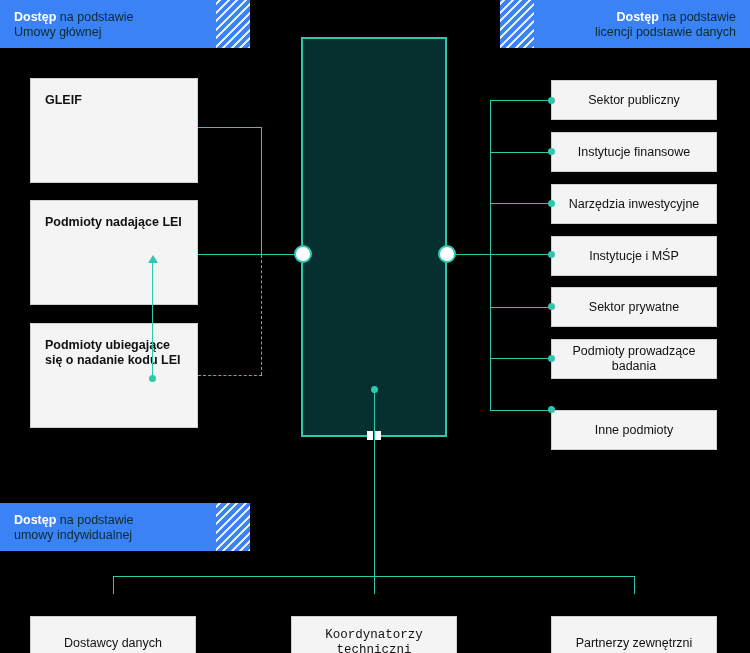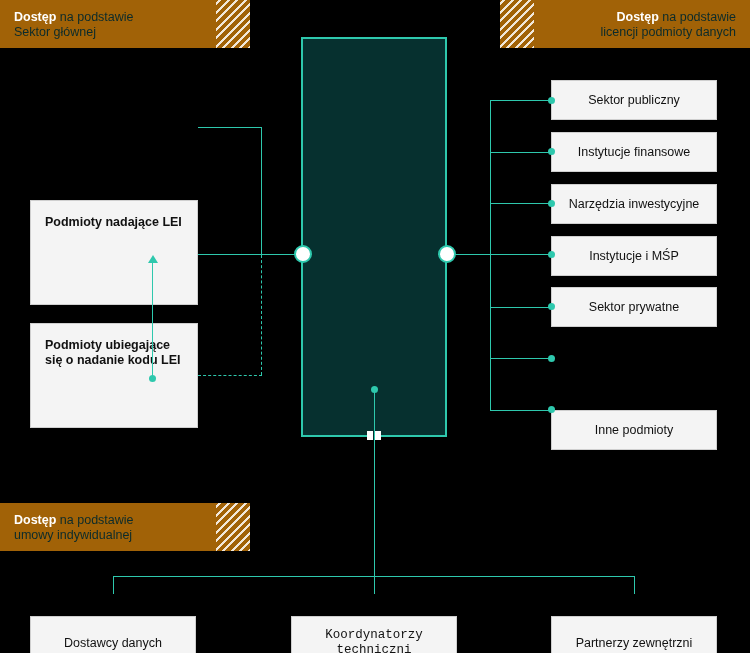--- a/index.html
+++ b/index.html
@@ -12,21 +12,21 @@
     width: 750px;
     height: 653px;
     background: #000000;
     font-family: "Liberation Sans", sans-serif;
     overflow: hidden;
   }
 
   
   .banner {
     position: absolute;
-    background: #a16207;
+    background: #3b82f6;
     color: #0b2b2b;
     font-size: 12.5px;
     line-height: 15px;
     padding: 10px 14px;
     box-sizing: border-box;
     overflow: hidden;
   }
   .banner .txt { position: relative; z-index: 2; }
   .banner b { font-weight: bold; color: #ffffff; }
   .banner .hatch {
@@ -156,43 +156,46 @@
 </style>
 </head>
 <body>
 
 <div id="canvas">
 
   <div class="banner" id="banner-agreement">
     <div class="hatch"></div>
     <div class="txt">
       <b>Dostęp</b><span> na podstawie</span><br>
-      <span>Sektor głównej</span>
+      <span>Umowy głównej</span>
     </div>
   </div>
 
   <div class="banner" id="banner-open">
     <div class="hatch"></div>
     <div class="txt">
       <b>Dostęp</b><span> na podstawie</span><br>
-      <span>licencji podmioty danych</span>
+      <span>licencji podstawie danych</span>
     </div>
   </div>
 
   <div class="banner" id="banner-individual">
     <div class="hatch"></div>
     <div class="txt">
       <b>Dostęp</b><span> na podstawie</span><br>
       <span>umowy indywidualnej</span>
     </div>
   </div>
 
   <div id="vault"></div>
   <div id="vault-notch"></div>
 
+  <div class="box left-align" id="box-gleif">
+    <span>GLEIF</span>
+  </div>
   <div class="box left-align" id="box-lei-issuers">
     <span>Podmioty nadające LEI</span>
   </div>
   <div class="box left-align" id="box-lei-appl">
     <span>Podmioty ubiegające się o nadanie kodu LEI</span>
   </div>
 
   <div class="box rbox" id="box-public">
     <span>Sektor publiczny</span>
   </div>
@@ -200,20 +203,23 @@
     <span>Instytucje finansowe</span>
   </div>
   <div class="box rbox" id="box-invest">
     <span>Narzędzia inwestycyjne</span>
   </div>
   <div class="box rbox" id="box-corp">
     <span>Instytucje i MŚP</span>
   </div>
   <div class="box rbox" id="box-private">
     <span>Sektor prywatne</span>
+  </div>
+  <div class="box rbox" id="box-research">
+    <span>Podmioty prowadzące badania</span>
   </div>
   <div class="box rbox" id="box-other">
     <span>Inne podmioty</span>
   </div>
 
   <div class="box bbox" id="box-data-suppliers">
     <span>Dostawcy danych</span>
   </div>
   <div class="box bbox" id="box-tech-coord">
     <span>Koordynatorzy techniczni</span>

